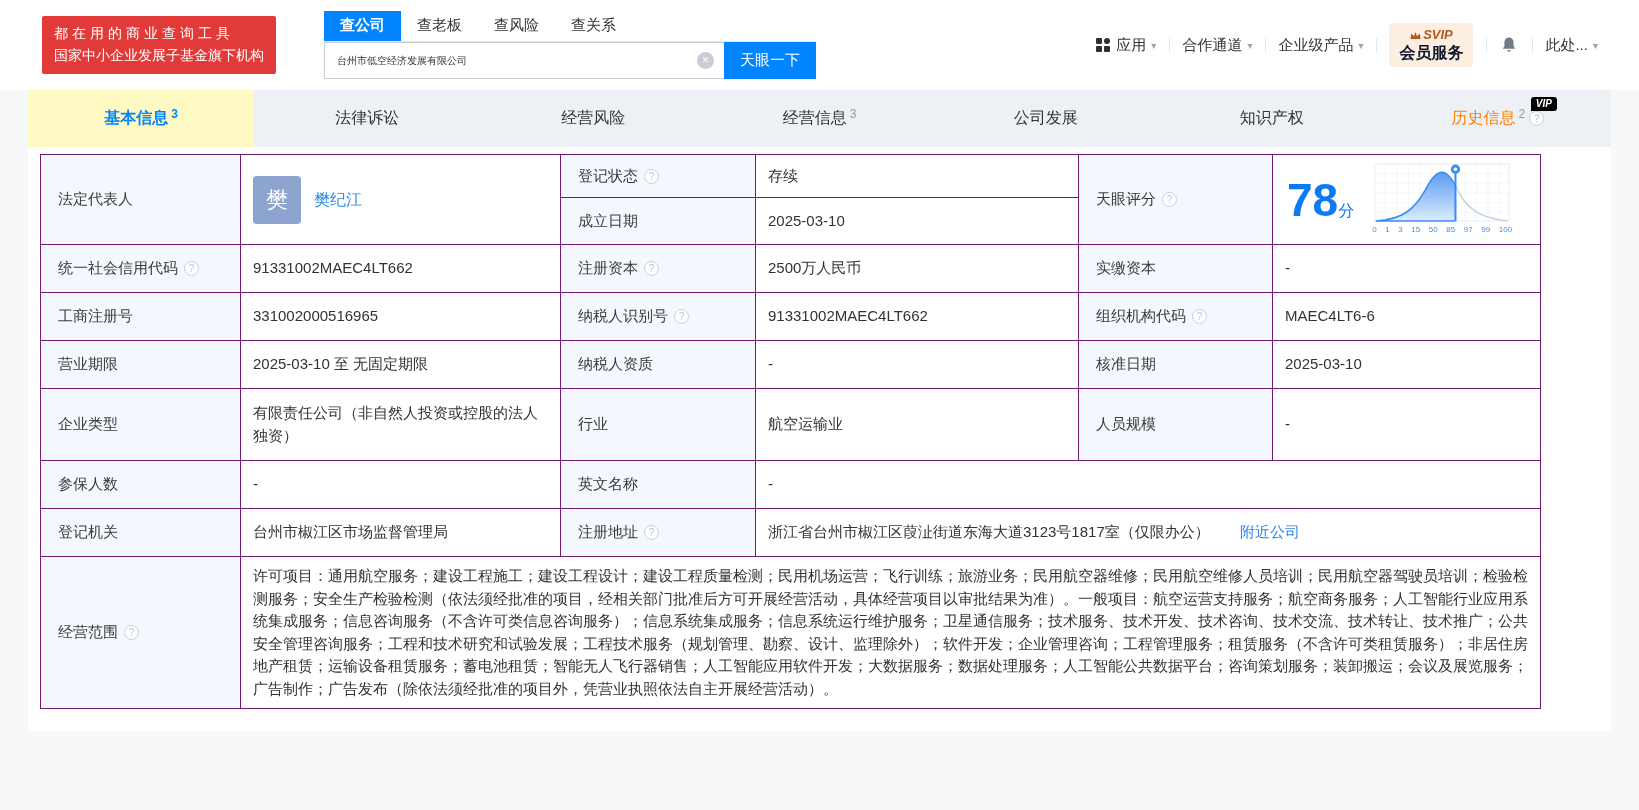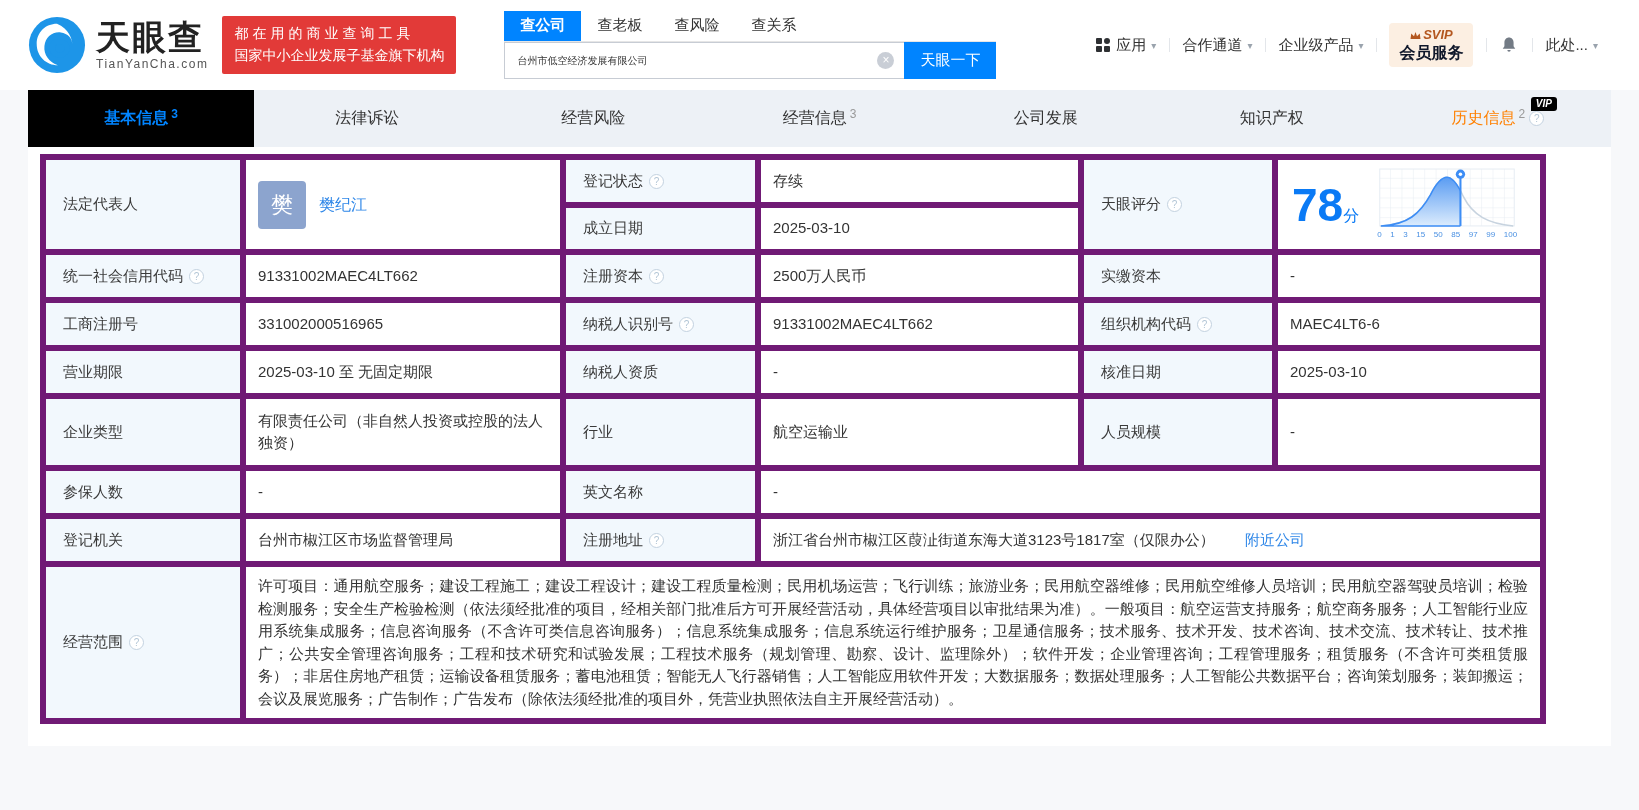--- a/index.html
+++ b/index.html
@@ -38,35 +38,35 @@
   .apps-icon i { width:6px; height:6px; background:#2e3033; border-radius:1px; }
   .apps-icon i:nth-child(2) { border-radius:50%; }
   .svip-badge { background:#fcefe2; border-radius:4px; padding:4px 10px; text-align:center; line-height:1.25; cursor:pointer; }
   .svip-l1 { font-size:13px; font-weight:bold; font-style:italic; color:#b4571f; display:flex; align-items:center; justify-content:center; gap:2px; }
   .svip-l2 { font-size:16px; font-weight:bold; color:#0f172a; }
   .bell-svg { width:20px; height:20px; }
 
   
   .tabbar { margin:0 28px; height:57px; background:#edf1f6; display:flex; }
   .tab { flex:1; display:flex; align-items:center; justify-content:center; font-size:16px; color:#333; cursor:pointer; position:relative; }
-  .tab.active { background:#000000; color:#0084ff; font-weight:bold; }
+  .tab.active { background:#fef9c3; color:#0084ff; font-weight:bold; }
   .tab .cnt { font-size:12px; color:#999; margin-left:3px; position:relative; top:-5px; }
   .tab.active .cnt { color:#0084ff; }
   .tab.history { color:#ff8000; }
   .vip-tag { position:absolute; top:7px; right:54px; background:#000000; color:#fff; font-size:10px; font-style:italic;
     font-weight:bold; padding:1px 5px; border-radius:3px 3px 3px 0; line-height:1.2; }
   .help { display:inline-block; width:15px; height:15px; border:1px solid #c3d2e0; border-radius:50%;
     color:#b3c6d6; font-size:10px; line-height:14px; text-align:center; margin-left:6px; vertical-align:1px;
     font-weight:normal; cursor:pointer; background:#fff; }
   .tab .help { margin-left:4px; }
 
   
   .content { margin:0 28px; background:#fff; padding:7px 12px 22px 12px; }
   table.info { border-collapse:collapse; table-layout:fixed; width:1500px; }
-  .info td { border:6px solid #701a75; font-size:15px; vertical-align:middle; padding:8px 12px; line-height:1.5; }
+  .info td { border:1px solid #701a75; font-size:15px; vertical-align:middle; padding:8px 12px; line-height:1.5; }
   .info td.lbl { background:#f2f8fd; padding-left:17px; color:#3a3a3a; }
   .info td.val { background:#fff; color:#333; }
   .h47 { height:47px; } .h48 { height:48px; } .h72 { height:72px; }
   .green { color:#00a854; }
   a.blue, .blue-link { color:#2f87e8; text-decoration:none; cursor:pointer; }
   .rep-cell { display:flex; align-items:center; gap:13px; }
   .avatar { width:48px; height:48px; background:#8ca4ce; border-radius:4px; color:#fff; font-size:22px;
     display:flex; align-items:center; justify-content:center; }
   .rep-name { font-size:16px; }
   .score-cell { display:flex; align-items:center; gap:18px; padding-left:2px; }
@@ -74,31 +74,20 @@
   .score-unit { font-size:16px; color:#0a7af5; font-weight:normal; }
   .score-chart { display:flex; flex-direction:column; }
   .score-ticks { display:flex; justify-content:space-between; width:140px; font-size:8px; color:#4a90e2; margin-top:1px; }
   .scope-val { line-height:30px; padding:14px 18px; text-align:justify; }
   .addr-link { margin-left:26px; }
 </style>
 </head>
 <body>
 
 <div class="header">
-  <div class="logo">
-    <svg class="logo-swirl" viewBox="0 0 60 60">
-      <circle cx="30" cy="30" r="29" fill="#1d95e8"></circle>
-      <path d="M30 8 C18 8 9 17 9 29 C9 42 19 51 31 51 C22 48 16 40 17 31 C18 22 25 16 34 17 C41 18 46 23 46 30 C46 24 42 13 30 8 Z" fill="#fff"></path>
-      <path d="M33 24 C27 23 22 27 22 33 C22 39 27 43 33 43 C39 43 43 39 43 33 C43 28 39 24 33 24 Z M33 29 C36 29 38 31 38 33 C38 36 36 38 33 38 C30 38 28 36 28 33 C28 31 30 29 33 29 Z" fill="#1d95e8"></path>
-    </svg>
-    <div>
-      <div class="logo-text-cn">天眼查</div>
-      <div class="logo-text-en">TianYanCha.com</div>
-    </div>
-  </div>
 
   <div class="slogan">
     <div class="l1">都在用的商业查询工具</div>
     <div class="l2">国家中小企业发展子基金旗下机构</div>
   </div>
 
   <div class="search-block">
     <div class="search-tabs">
       <div class="search-tab active">查公司</div>
       <div class="search-tab">查老板</div>

